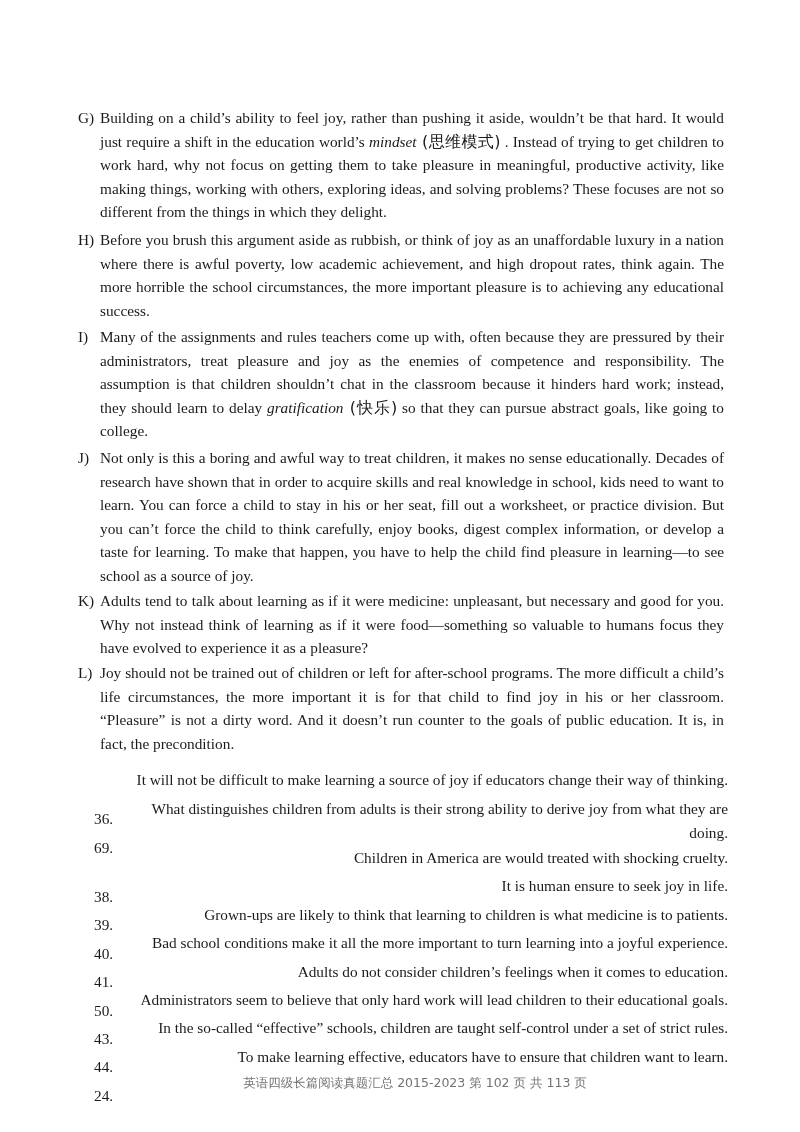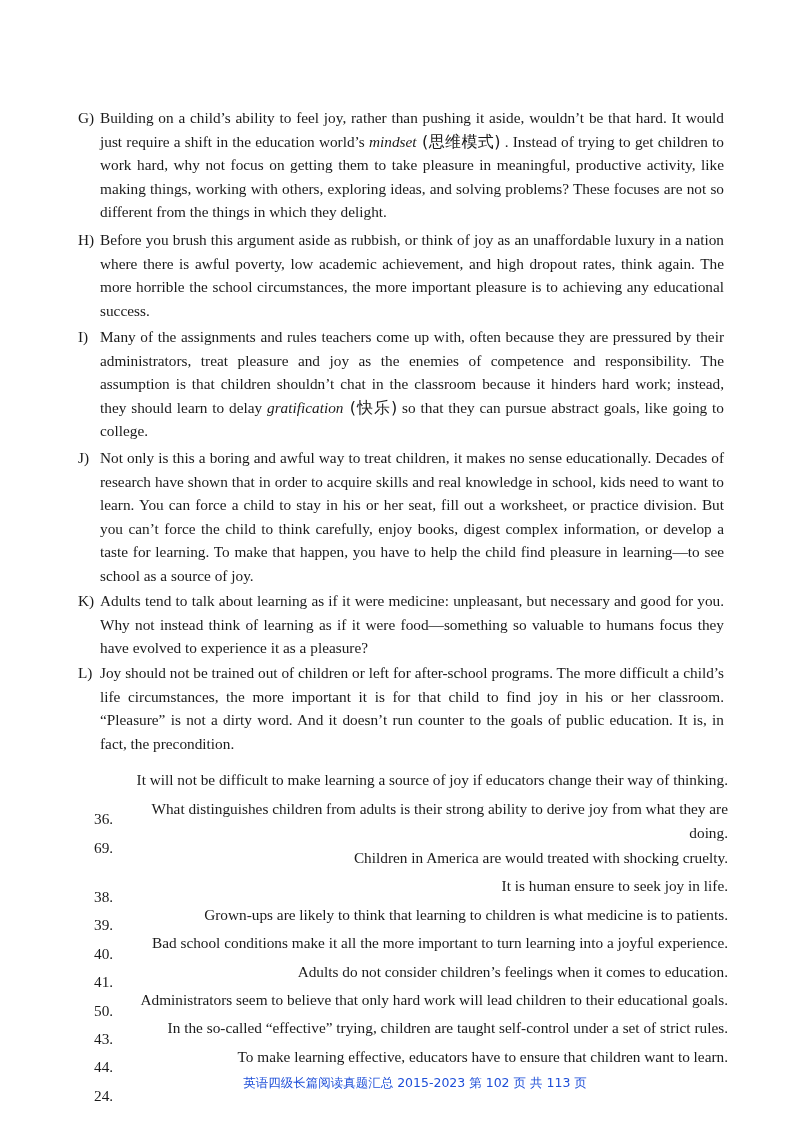--- a/index.html
+++ b/index.html
@@ -10,21 +10,21 @@
           text-align: justify; }
   .para .label { position: absolute; left: 0; top: 0; width: 22px; }
   .para .body { margin-left: 22px; }
   .cont { position: absolute; left: 100px; width: 624px; font-size: 15.3px; line-height: 23.6px; text-align: justify; }
   .q { position: absolute; left: 78px; width: 650px; font-size: 15.3px; line-height: 23.6px; }
   .q .num { position: absolute; left: 16px; top: 0; width: 22px; margin-top: 39px; }
   .q .body { margin-left: 39px; text-align: right; }
   em { font-style: italic; }
   .cjk { font-family: "DejaVu Sans", sans-serif; font-size: 16px; }
   .footer { position: absolute; left: 0; width: 800px; top: 1075px; text-align: center;
-            font-family: "DejaVu Sans", sans-serif; font-size: 12.5px; color: #1d4ed8; padding-left: 30px; box-sizing: border-box; }
+            font-family: "DejaVu Sans", sans-serif; font-size: 12.5px; color: #737373; padding-left: 30px; box-sizing: border-box; }
 </style>
 </head>
 <body>
 
 <div class="page">
 
 
   <div class="para" style="top:106px;">
     <span class="label">G)</span>
     <div class="body"><span>Building on a child’s ability to feel joy, rather than pushing it aside, wouldn’t be that hard. It would just require a shift in the education world’s </span><em>mindset</em><span class="cjk"> (思维模式)</span><span> . Instead of trying to get children to work hard, why not focus on getting them to take pleasure in meaningful, productive activity, like making things, working with others, exploring ideas, and solving problems? These focuses are not so different from the things in which they delight.</span></div>
@@ -82,21 +82,21 @@
   <div class="q" style="top:960px;">
     <span class="num">50.</span>
     <div class="body">Adults do not consider children’s feelings when it comes to education.</div>
   </div>
   <div class="q" style="top:988px;">
     <span class="num">43.</span>
     <div class="body">Administrators seem to believe that only hard work will lead children to their educational goals.</div>
   </div>
   <div class="q" style="top:1016px;">
     <span class="num">44.</span>
-    <div class="body">In the so-called “effective” trying, children are taught self-control under a set of strict rules.</div>
+    <div class="body">In the so-called “effective” schools, children are taught self-control under a set of strict rules.</div>
   </div>
   <div class="q" style="top:1045px;">
     <span class="num">24.</span>
     <div class="body">To make learning effective, educators have to ensure that children want to learn.</div>
   </div>
 
   <div class="footer">英语四级长篇阅读真题汇总 2015-2023 第 102 页 共 113 页</div>
 </div>
 
 </body></html>

